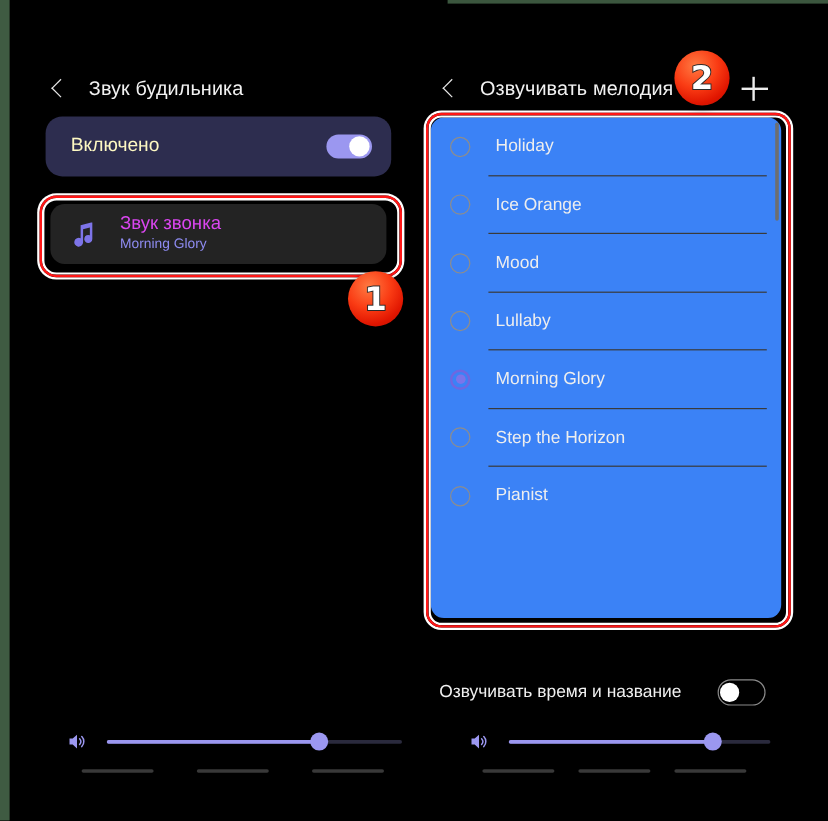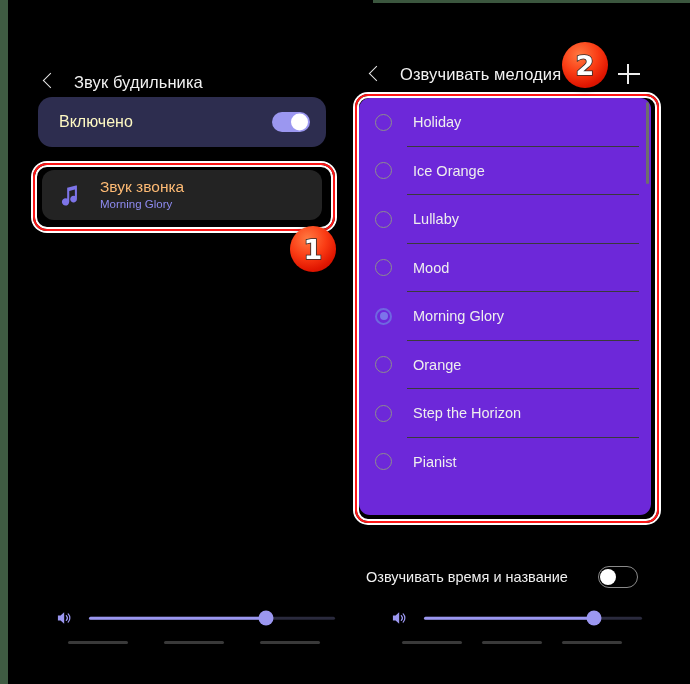--- a/index.html
+++ b/index.html
@@ -130,21 +130,21 @@
     display: flex;
     align-items: center;
     cursor: pointer;
   }
   .note-icon {
     width: 26px; height: 26px;
     margin-left: 15px;
     flex: 0 0 auto;
   }
   .rt-texts { margin-left: 17px; line-height: 1.15; }
-  .rt-title { color: #fdba74; font-size: 15.5px; }
+  .rt-title { color: #d946ef; font-size: 15.5px; }
   .rt-sub   { color: #8e8bf0; font-size: 11.5px; margin-top: 2px; }
 
   
   .hl {
     position: absolute;
     border: 2.2px solid #ff1717;
     border-radius: 14px;
     box-shadow: 0 0 0 2px #ffffff, inset 0 0 0 2px #ffffff;
     pointer-events: none;
   }
@@ -166,21 +166,21 @@
     font-family: "DejaVu Sans", sans-serif;
   }
   #badge-1 { left: 290px; top: 226px; }
   #badge-2 { left: 562px; top: 42px; }
 
   
   #melody-list {
     position: absolute;
     left: 359px; top: 98px;
     width: 292px; height: 417px;
-    background: #6d28d9;
+    background: #3b82f6;
     border-radius: 11px;
     overflow: hidden;
   }
   .melody-item {
     position: relative;
     height: 48.5px;
     display: flex;
     align-items: center;
     cursor: pointer;
   }
@@ -283,21 +283,21 @@
 </head>
 <body>
 
 <div id="screen">
 
   <div class="edge-left"></div>
   <div class="edge-top-right"></div>
 
   <div class="panel" id="panel-left">
 
-    <div class="hdr" style="left:10px;align-items:flex-end;">
+    <div class="hdr" style="left:10px;">
       <div class="back-chevron"></div>
       <div class="hdr-title">Звук будильника</div>
     </div>
   </div>
 
   <div id="enabled-card">
     <span class="label">Включено</span>
     <div class="switch on">
       <div class="thumb"></div>
     </div>
@@ -351,36 +351,31 @@
         <div class="melody-label">Holiday</div>
         <div class="sep"></div>
       </div>
       <div class="melody-item">
         <div class="radio"></div>
         <div class="melody-label">Ice Orange</div>
         <div class="sep"></div>
       </div>
       <div class="melody-item">
         <div class="radio"></div>
+        <div class="melody-label">Mood</div>
+        <div class="sep"></div>
+      </div>
+      <div class="melody-item">
+        <div class="radio"></div>
         <div class="melody-label">Lullaby</div>
-        <div class="sep"></div>
-      </div>
-      <div class="melody-item">
-        <div class="radio"></div>
-        <div class="melody-label">Mood</div>
         <div class="sep"></div>
       </div>
       <div class="melody-item">
         <div class="radio sel"></div>
         <div class="melody-label">Morning Glory</div>
-        <div class="sep"></div>
-      </div>
-      <div class="melody-item">
-        <div class="radio"></div>
-        <div class="melody-label">Orange</div>
         <div class="sep"></div>
       </div>
       <div class="melody-item">
         <div class="radio"></div>
         <div class="melody-label">Step the Horizon</div>
         <div class="sep"></div>
       </div>
       <div class="melody-item">
         <div class="radio"></div>
         <div class="melody-label">Pianist</div>

